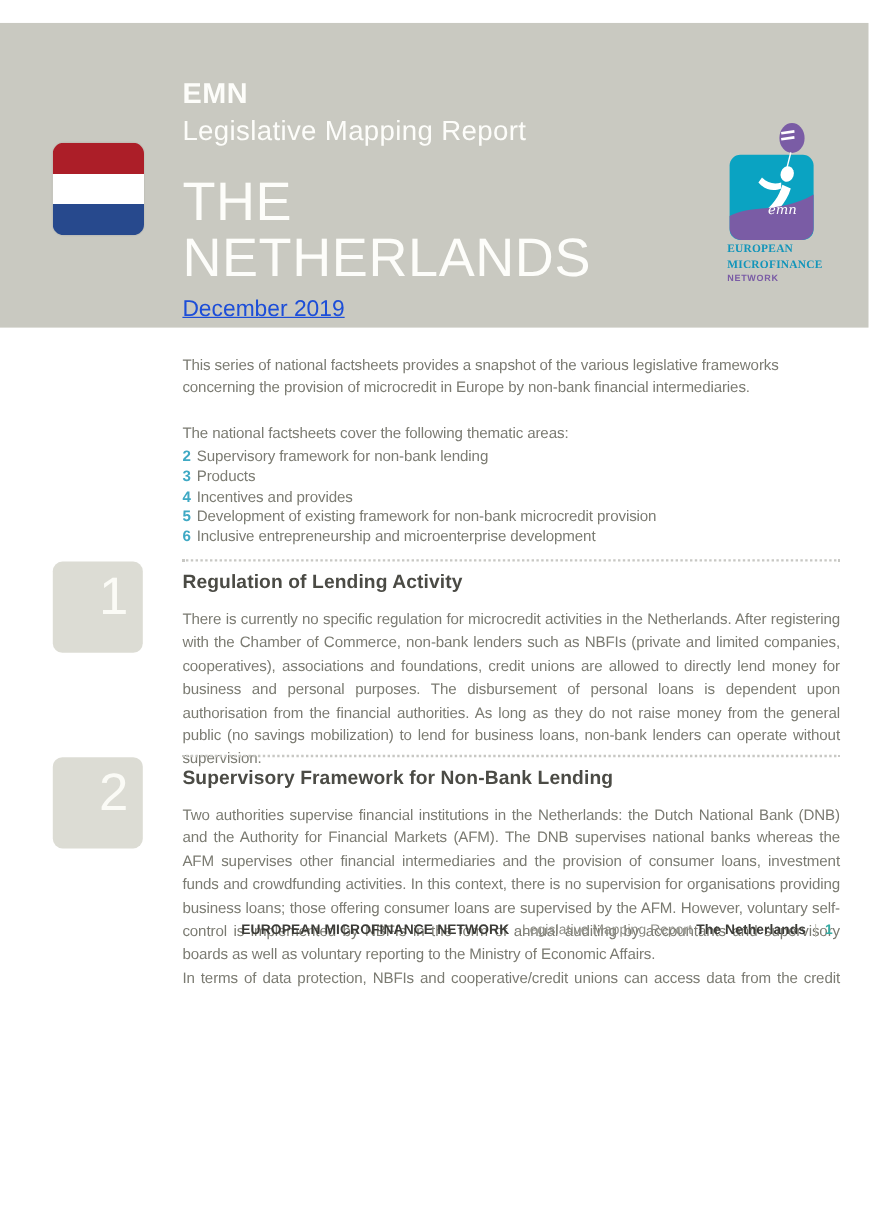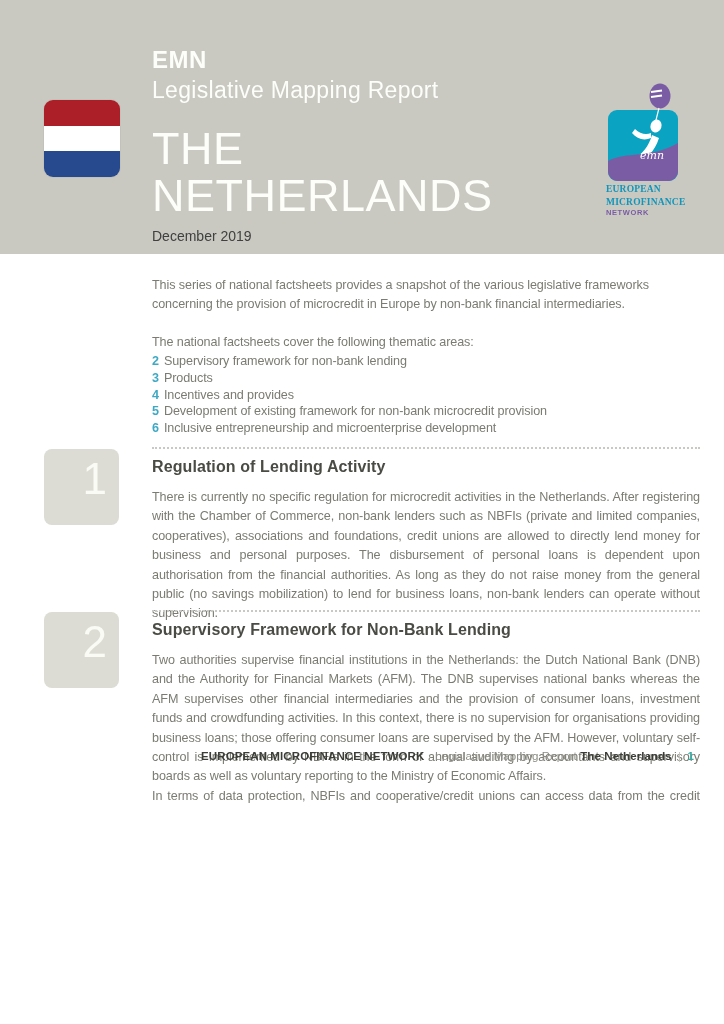--- a/index.html
+++ b/index.html
@@ -1,32 +1,32 @@
 <!DOCTYPE html>
 <html><head>
 <meta charset="utf-8">
 <style>
   html,body { margin:0; padding:0; background:#ffffff; }
   .page {
     position:relative; width:724px; height:808px; background:#ffffff;
-    font-family:"Liberation Sans", sans-serif; overflow:hidden;
+    font-family:"Liberation Sans", sans-serif; overflow:hidden;margin-top:19px;
   }
 
   
   .header { position:absolute; left:0; top:0; width:724px; height:254px; background:#c9c9c1; }
   .flag { position:absolute; left:44px; top:100px; width:76px; height:77px; border-radius:9px; overflow:hidden; box-shadow:0 0 0 1px rgba(0,0,0,0.03); }
   .flag-red   { height:26px; background:#ac1e28; }
   .flag-white { height:25px; background:#ffffff; }
   .flag-blue  { height:26px; background:#27498d; }
 
   .header-text { position:absolute; left:152px; top:46px; color:#fdfdfa; }
   .brand { font-size:24px; font-weight:bold; letter-spacing:0.5px; }
   .subtitle { font-size:23px; font-weight:normal; margin-top:3px; letter-spacing:0.3px; }
   .main-title { font-size:45px; font-weight:normal; line-height:47px; margin-top:21px; letter-spacing:0.5px; }
-  .date { font-size:14px; color:#404040; margin-top:9px; }
+  .date { font-size:19px; color:#1d4ed8; margin-top:9px;text-decoration:underline; }
 
   
   .logo { position:absolute; left:606px; top:83px; width:92px; }
   .logo svg { display:block; }
   .logo-line1, .logo-line2 { color:#1295ba; font-weight:bold; font-size:9.5px; letter-spacing:0.2px; line-height:11.5px; margin-top:1px;font-family:Liberation Serif, serif; }
   .logo-line3 { color:#7a5ca5; font-weight:bold; font-size:7.5px; letter-spacing:0.6px; line-height:10px; }
 
   
   .intro { position:absolute; left:152px; top:276px; width:556px; color:#7b7b72; font-size:12.6px; line-height:19px; letter-spacing:-0.1px; }
   .list-intro { margin-top:19px; }

